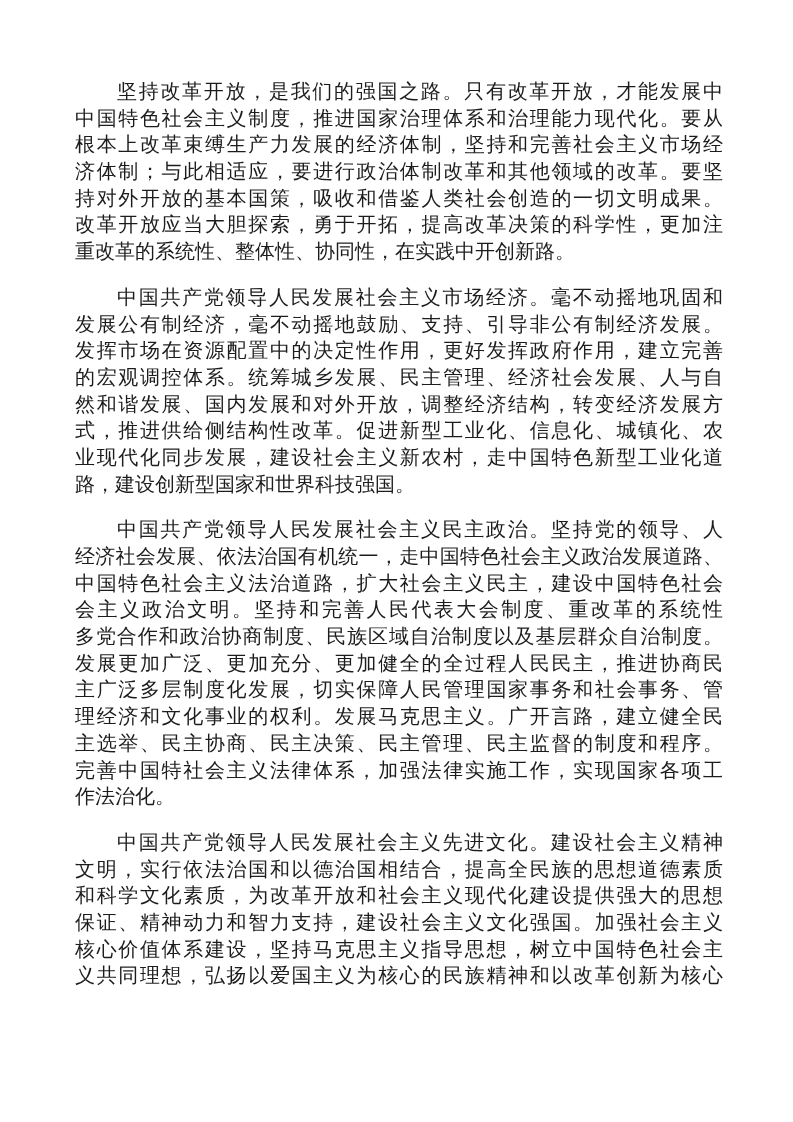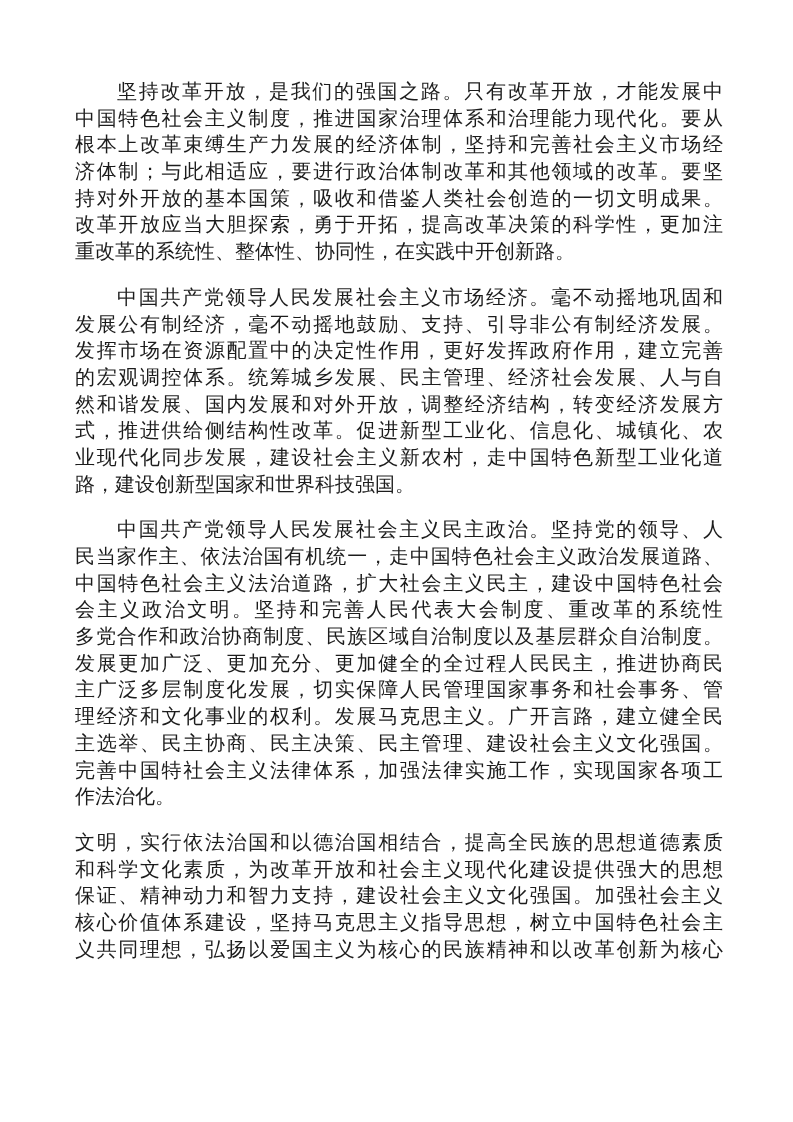--- a/index.html
+++ b/index.html
@@ -60,32 +60,33 @@
         <div class="text-line">发展公有制经济，毫不动摇地鼓励、支持、引导非公有制经济发展。</div>
         <div class="text-line">发挥市场在资源配置中的决定性作用，更好发挥政府作用，建立完善</div>
         <div class="text-line">的宏观调控体系。统筹城乡发展、民主管理、经济社会发展、人与自</div>
         <div class="text-line">然和谐发展、国内发展和对外开放，调整经济结构，转变经济发展方</div>
         <div class="text-line">式，推进供给侧结构性改革。促进新型工业化、信息化、城镇化、农</div>
         <div class="text-line">业现代化同步发展，建设社会主义新农村，走中国特色新型工业化道</div>
         <div class="text-line last">路，建设创新型国家和世界科技强国。</div>
       </div>
       <div class="paragraph">
         <div class="text-line first">中国共产党领导人民发展社会主义民主政治。坚持党的领导、人</div>
-        <div class="text-line">民当家作主、依法治国有机统一，走中国特色社会主义政治发展道路、</div>
+        <div class="text-line">经济社会发展、依法治国有机统一，走中国特色社会主义政治发展道路、</div>
         <div class="text-line">中国特色社会主义法治道路，扩大社会主义民主，建设中国特色社会</div>
         <div class="text-line">会主义政治文明。坚持和完善人民代表大会制度、重改革的系统性</div>
         <div class="text-line">多党合作和政治协商制度、民族区域自治制度以及基层群众自治制度。</div>
         <div class="text-line">发展更加广泛、更加充分、更加健全的全过程人民民主，推进协商民</div>
         <div class="text-line">主广泛多层制度化发展，切实保障人民管理国家事务和社会事务、管</div>
         <div class="text-line">理经济和文化事业的权利。发展马克思主义。广开言路，建立健全民</div>
-        <div class="text-line">主选举、民主协商、民主决策、民主管理、建设社会主义文化强国。</div>
+        <div class="text-line">主选举、民主协商、民主决策、民主管理、民主监督的制度和程序。</div>
         <div class="text-line">完善中国特社会主义法律体系，加强法律实施工作，实现国家各项工</div>
         <div class="text-line last">作法治化。</div>
       </div>
       <div class="paragraph">
+        <div class="text-line first">中国共产党领导人民发展社会主义先进文化。建设社会主义精神</div>
         <div class="text-line">文明，实行依法治国和以德治国相结合，提高全民族的思想道德素质</div>
         <div class="text-line">和科学文化素质，为改革开放和社会主义现代化建设提供强大的思想</div>
         <div class="text-line">保证、精神动力和智力支持，建设社会主义文化强国。加强社会主义</div>
         <div class="text-line">核心价值体系建设，坚持马克思主义指导思想，树立中国特色社会主</div>
         <div class="text-line">义共同理想，弘扬以爱国主义为核心的民族精神和以改革创新为核心</div>
       </div>
     </div>
 </div>
 
 </body></html>

